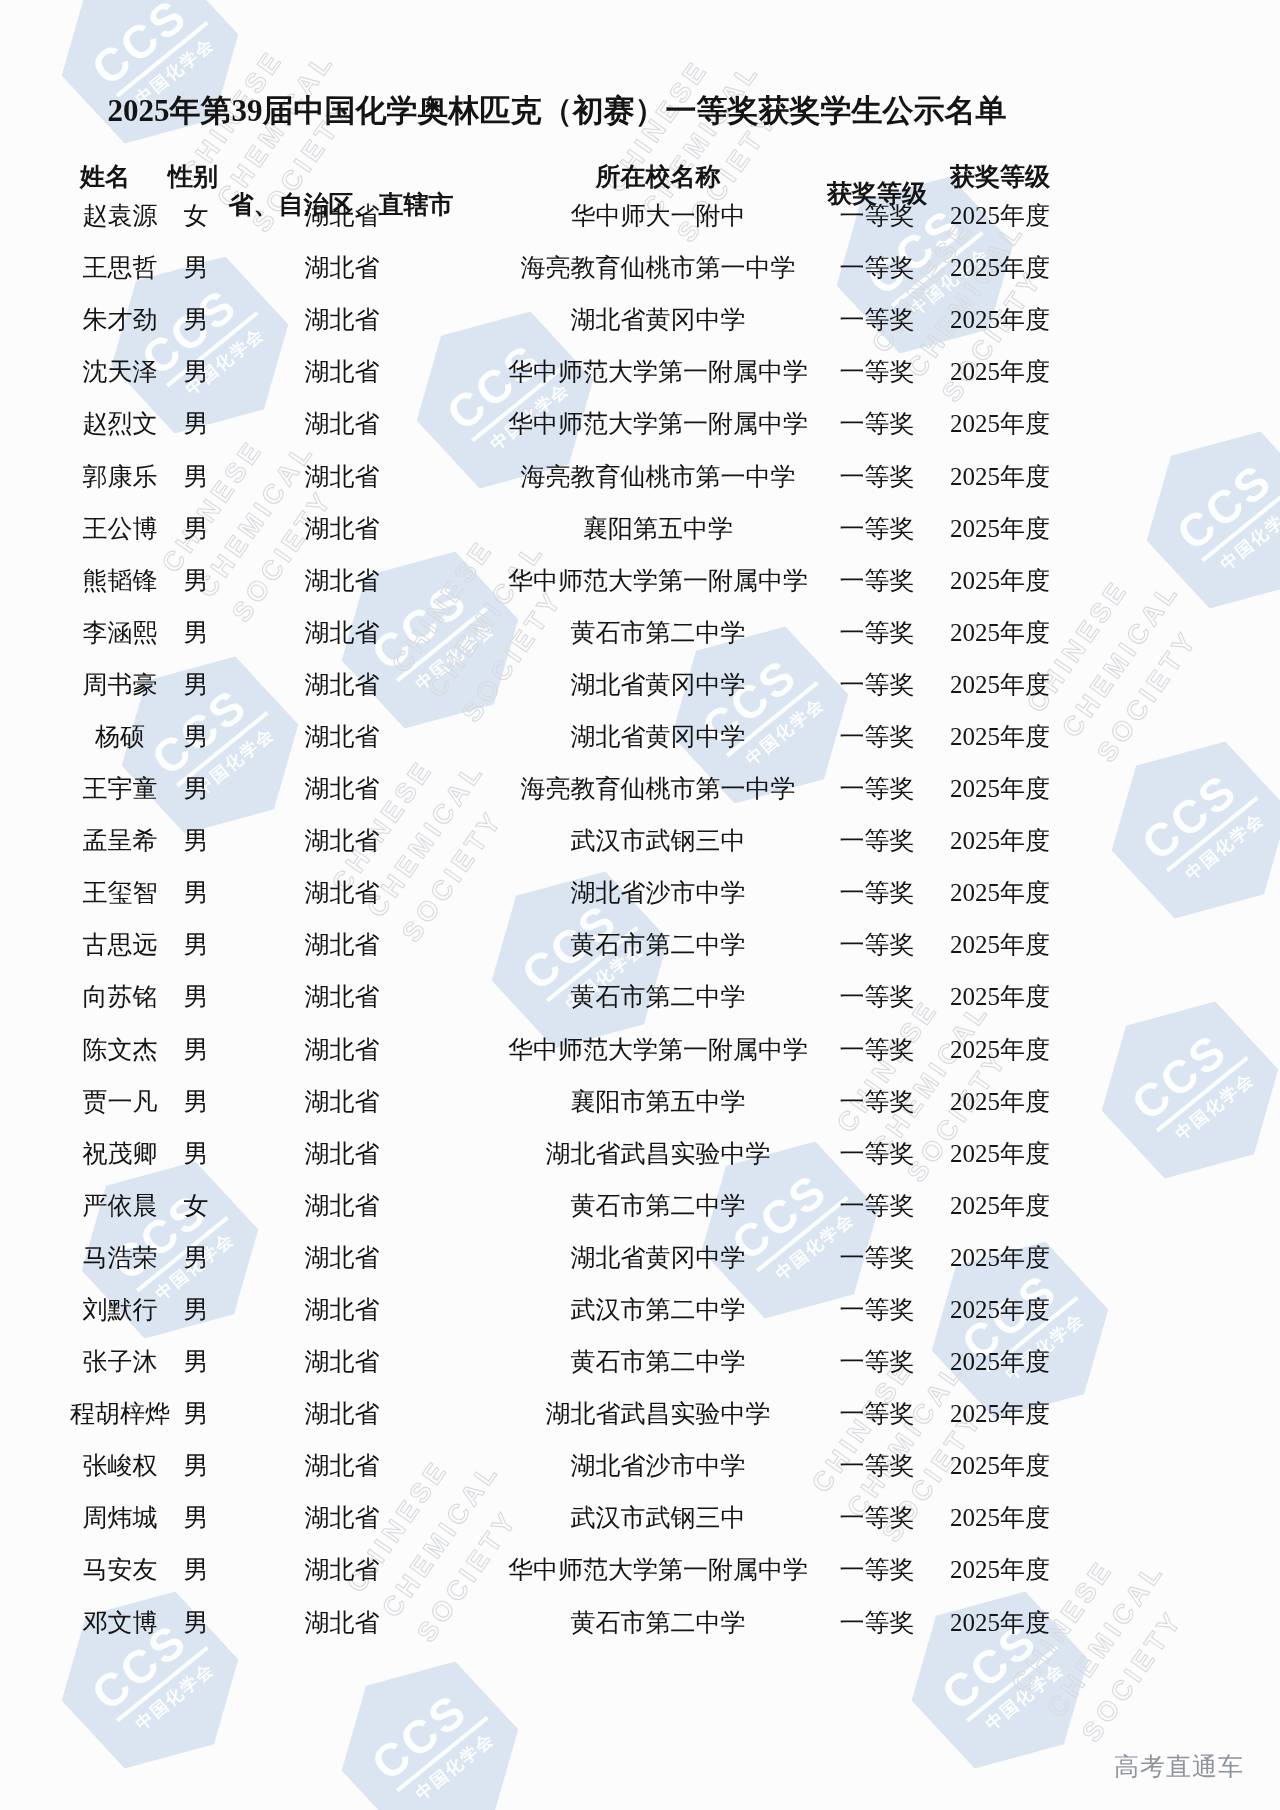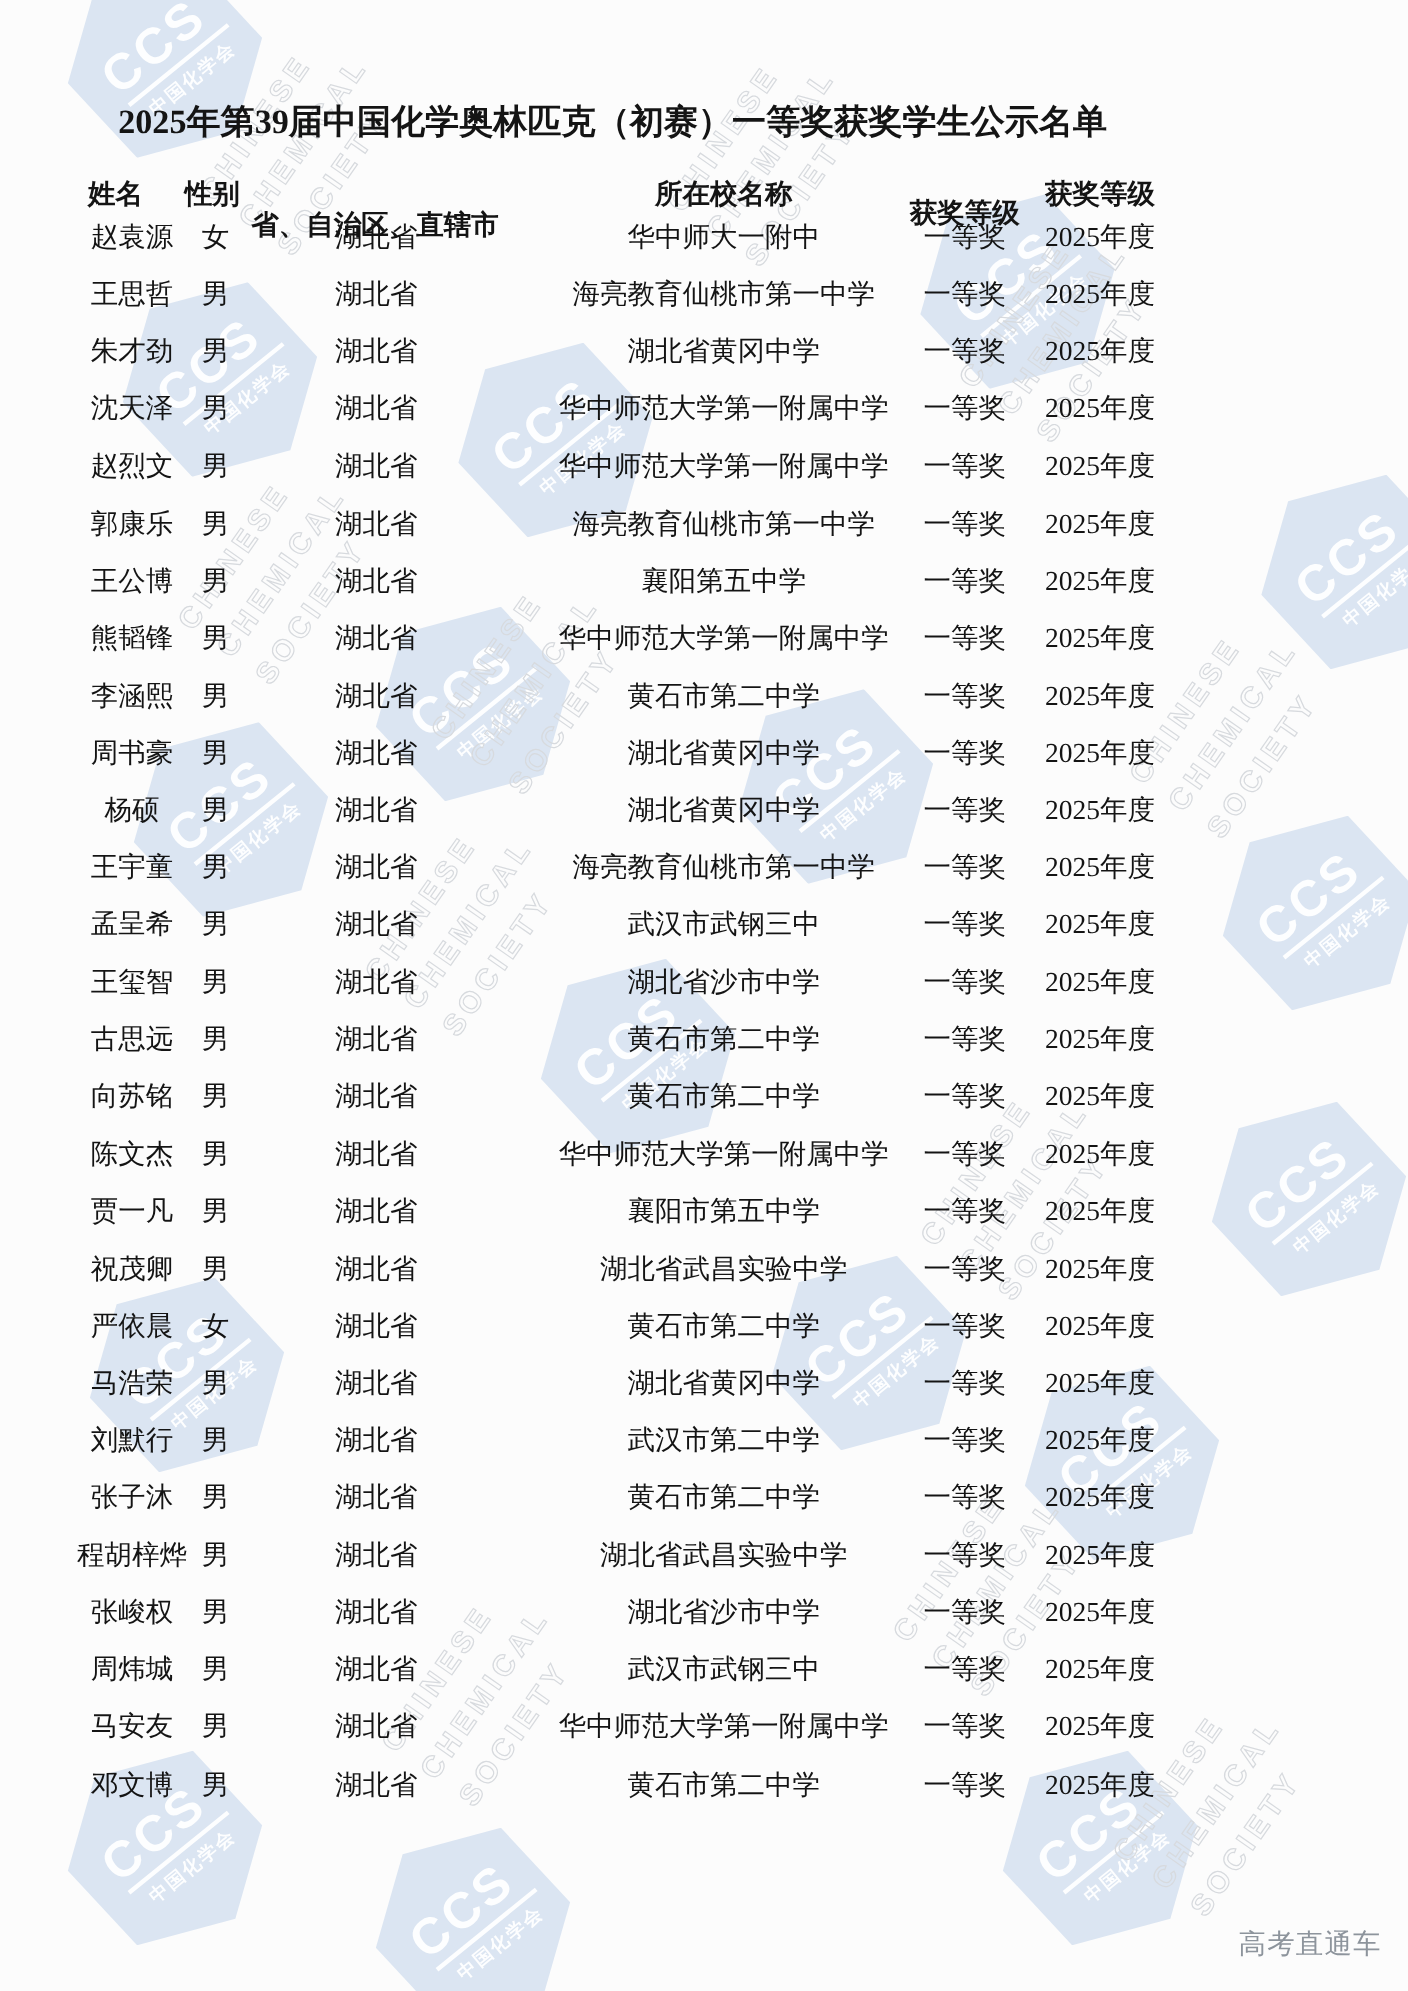--- a/index.html
+++ b/index.html
@@ -80,21 +80,21 @@
   .c-province{left:342px;}
   .c-school{left:658px;}
   .c-award{left:877px;}
   .c-year{left:1000px;}
 
   .footer{
     position:absolute;left:57px;top:1696px;width:1000px;
     text-align:center;font-size:21px;letter-spacing:1px;
   }
   .sitemark{
-    position:absolute;right:24px;top:1750px;
+    position:absolute;right:36px;top:1750px;
     font-family:"Liberation Sans","DejaVu Sans",sans-serif;
     font-size:25px;color:#8d949c;letter-spacing:1px;
   }
 </style>
 </head>
 <body>
 
 <div class="page">
 
   <div id="watermarks">

